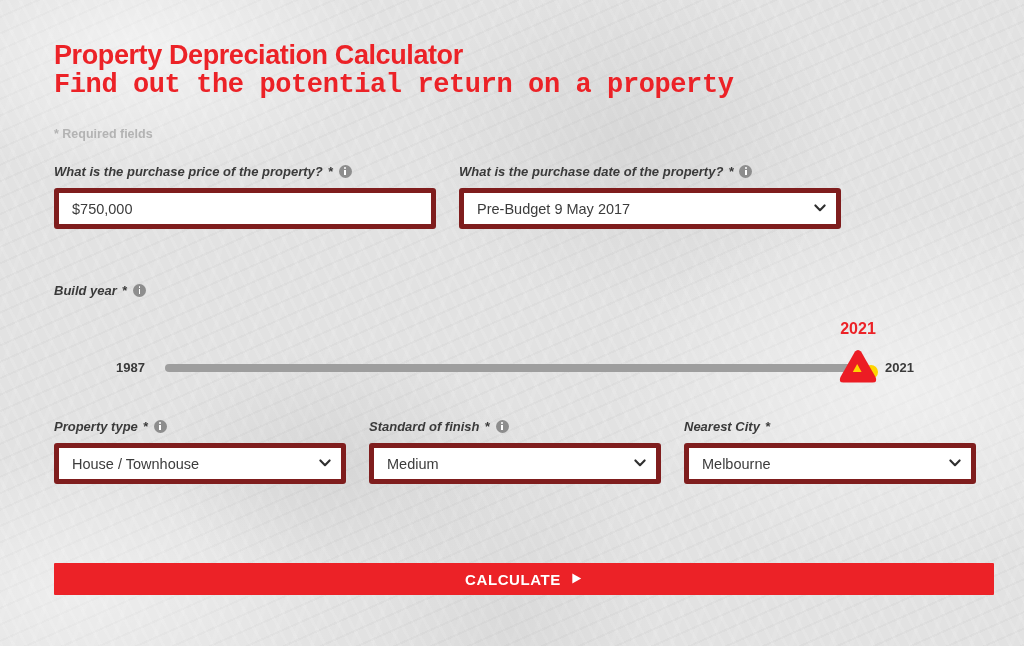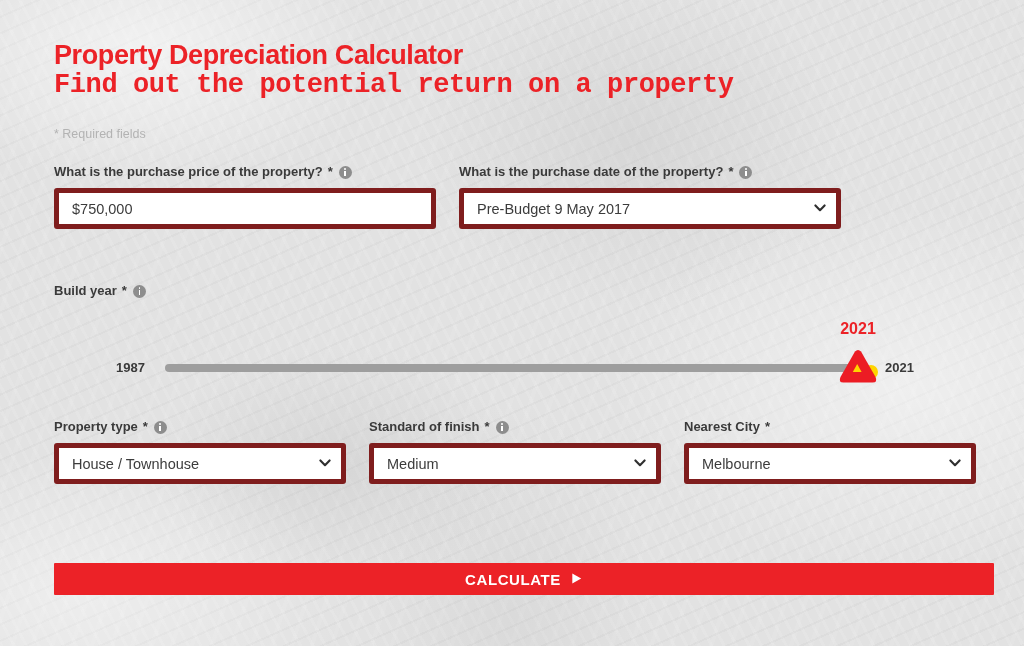--- a/index.html
+++ b/index.html
@@ -47,33 +47,34 @@
     letter-spacing: -0.4px;
     white-space: nowrap;
   }
   .title .line2 { display: block; font-family: Liberation Mono, monospace; }
 
   .required-note {
     position: absolute;
     left: 54px; top: 127px;
     color: #b3b3b3;
     font-size: 12.5px;
-    font-weight: normal;
+    font-weight: bold;
   }
 
   
   .field-label {
     color: #3a3a3a;
     font-size: 13px;
     font-weight: bold;
     display: flex;
-    align-items: flex-end;
+    align-items: center;
     gap: 5px;
     white-space: nowrap;
     margin-bottom: 9px;
+    font-style: italic;
   }
   .field-label .star { font-weight: bold; }
 
   .info-icon {
     display: inline-block;
     width: 13px; height: 13px;
     border-radius: 50%;
     background: #8d8d8d;
     position: relative;
     flex: none;

